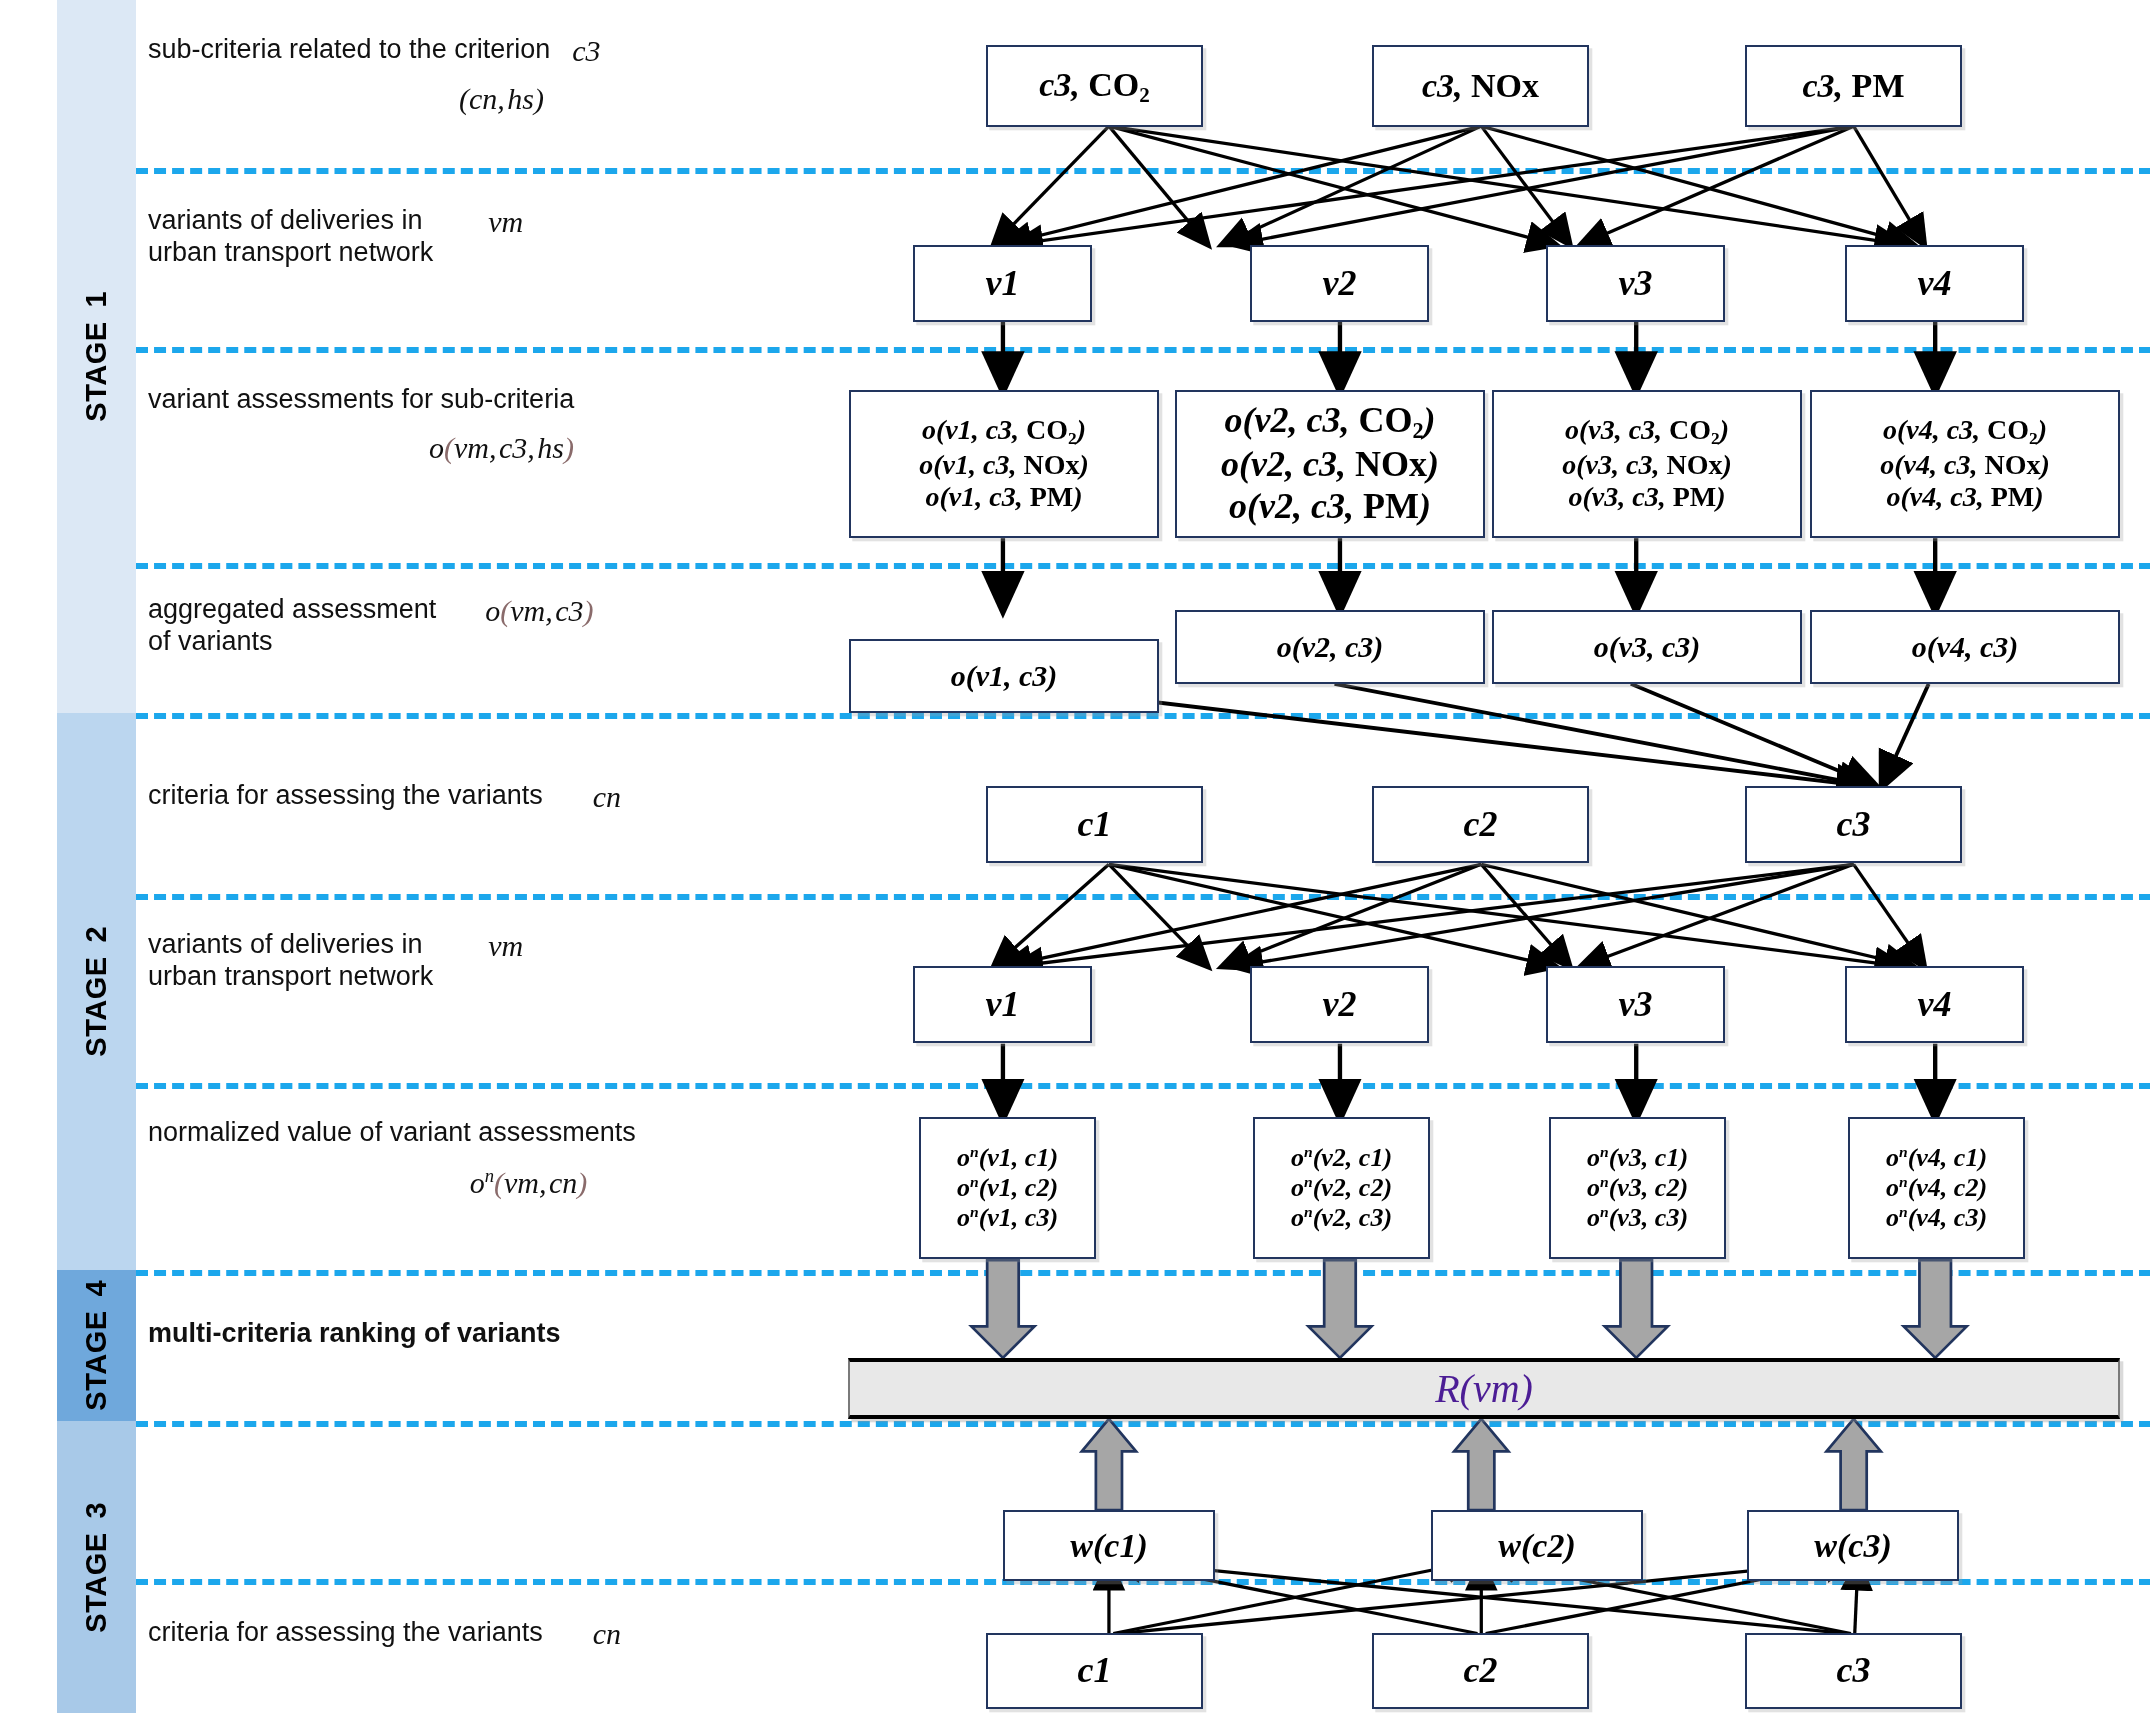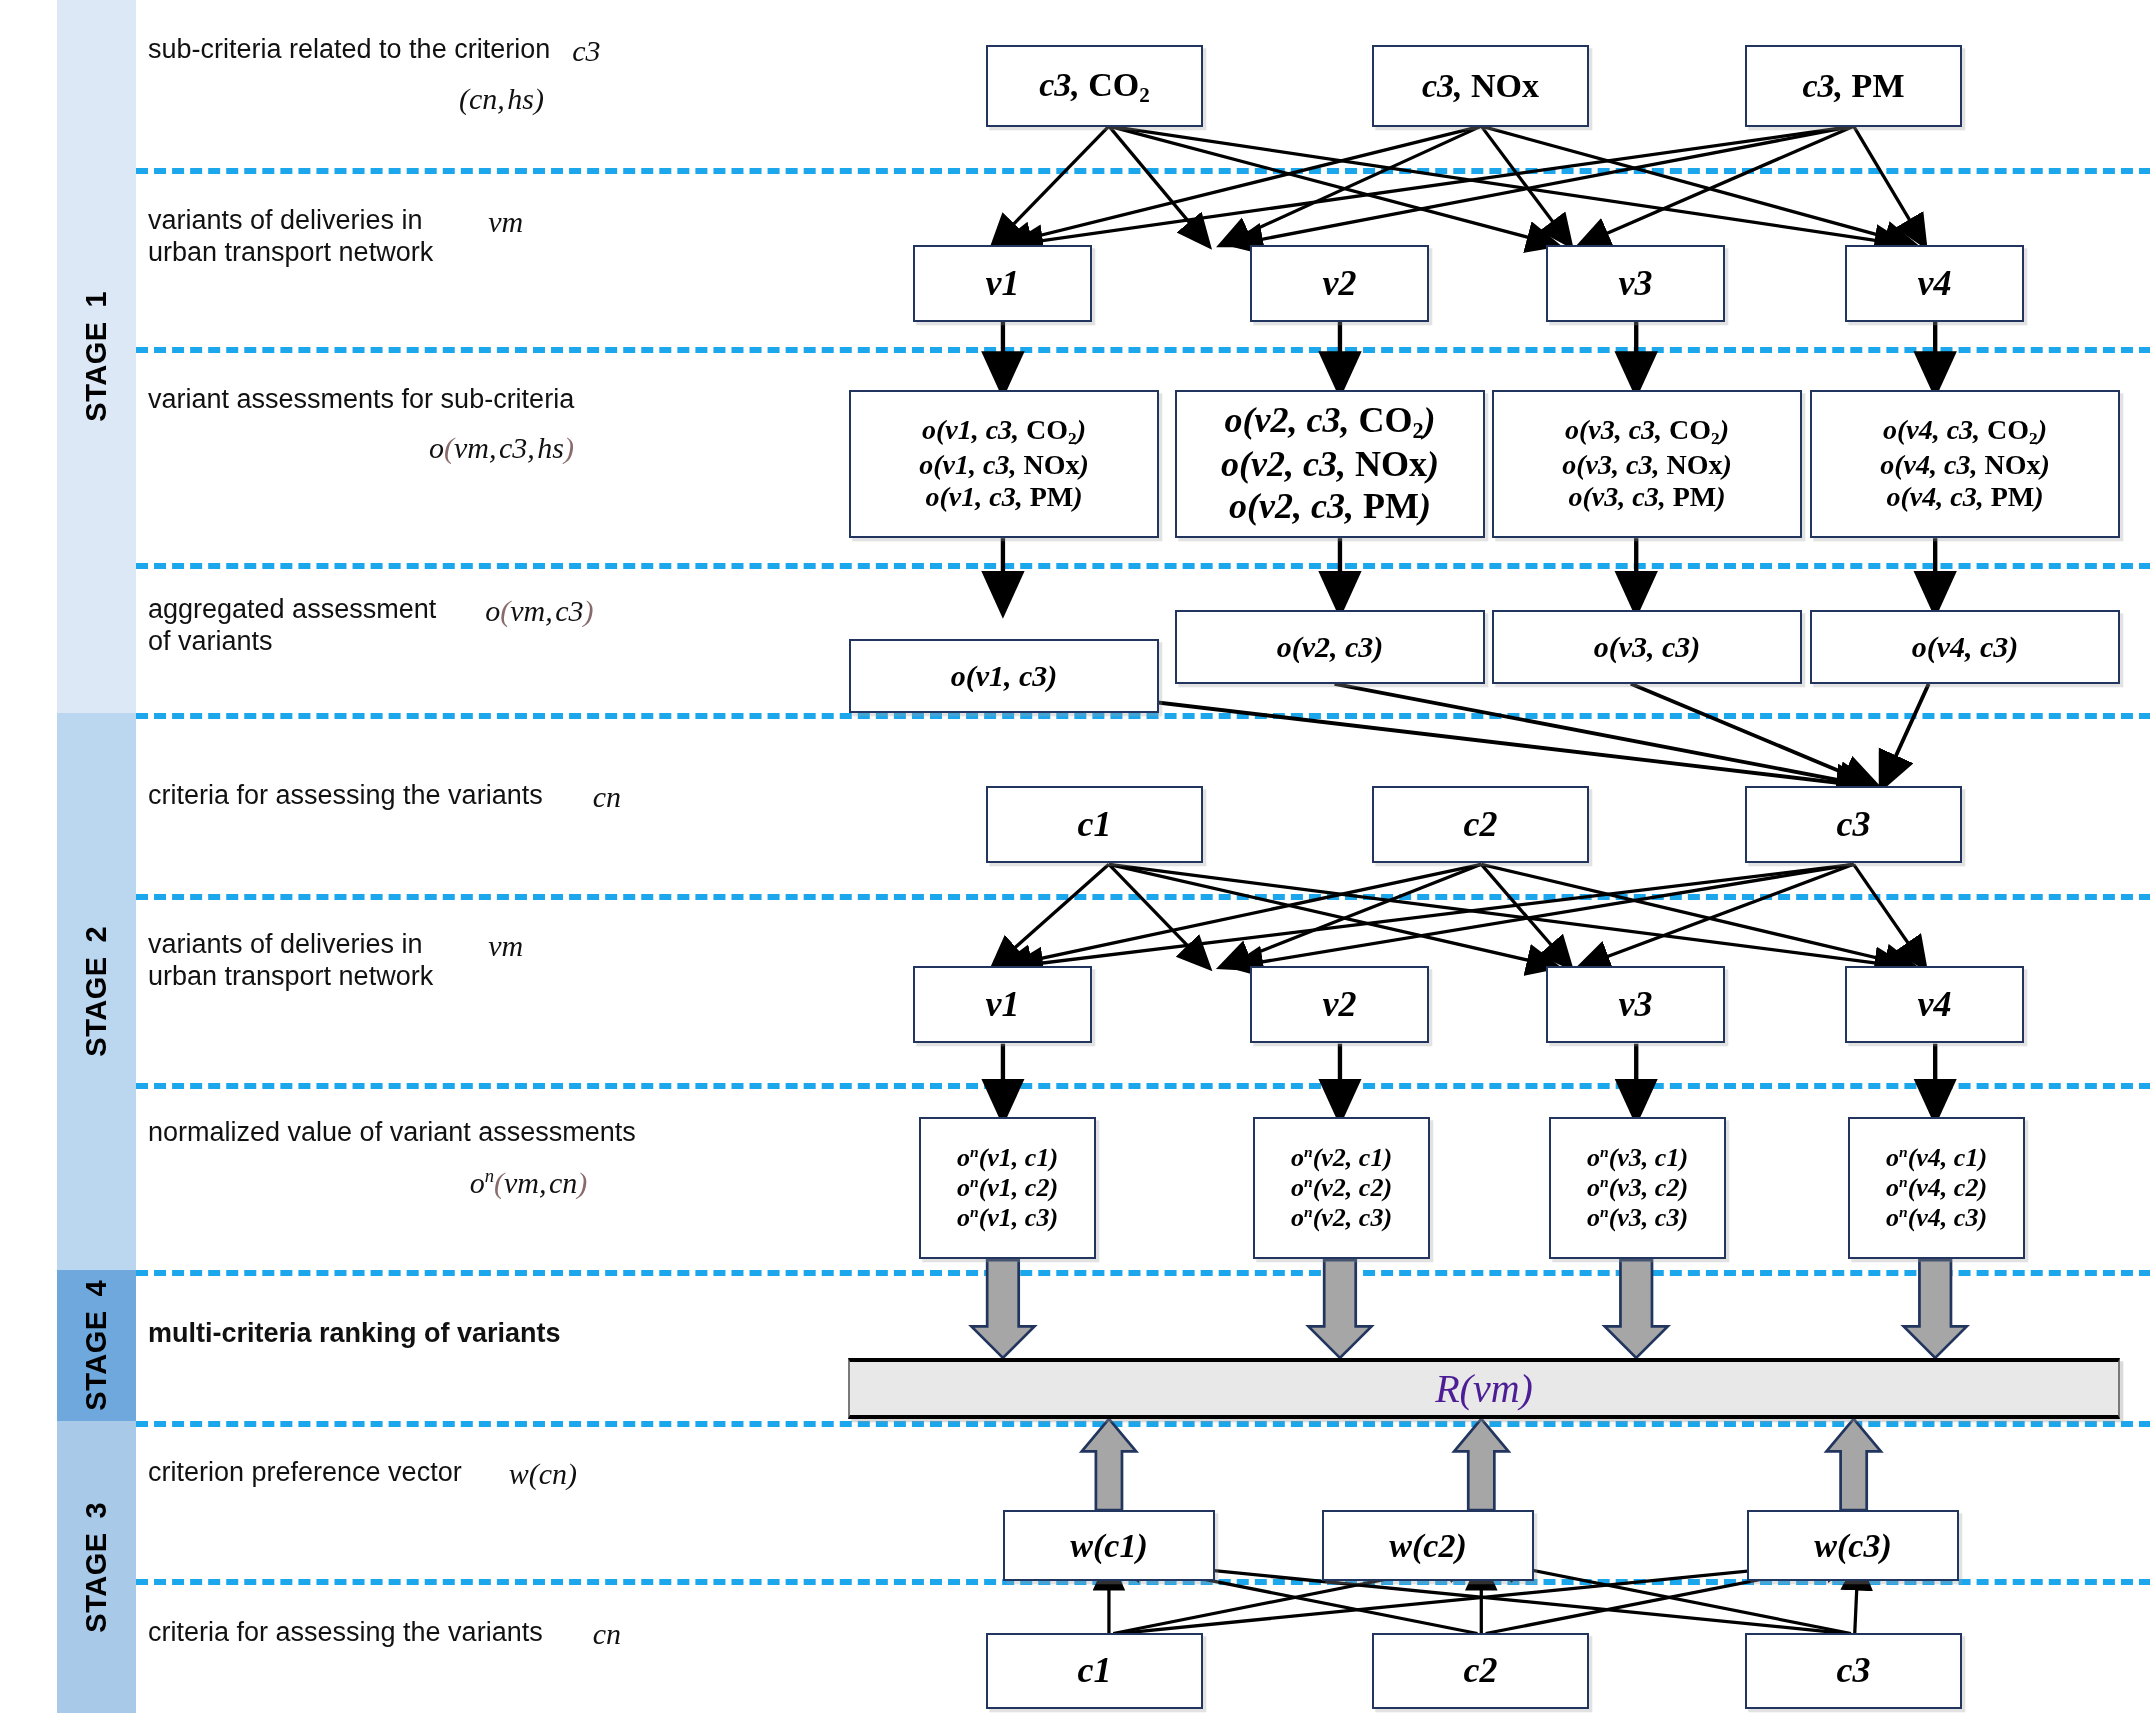--- a/index.html
+++ b/index.html
@@ -259,26 +259,20 @@
     <span class="rl-text lbl-line">normalized value of variant assessments</span>
     <div class="lbl-center" style="margin-top:16.3px;">
       <span class="rl-sym"><i>o</i><sup>n</sup><span class="paren">(</span><i>vm</i>, <i>cn</i><span class="paren">)</span></span>
     </div>
   </div>
 
   <div class="rowlabel" style="left:148px;top:1318px;width:761px;">
     <span class="rl-text bold-label">multi-criteria ranking of variants</span>
   </div>
 
-  <div class="rowlabel" style="left:148px;top:1457px;width:761px;">
-    <div class="lbl-row">
-      <span class="rl-text">criterion preference vector</span>
-      <span class="rl-sym" style="margin-left:25px;"><i>w</i>(<i>cn</i>)</span>
-    </div>
-  </div>
 
   <div class="rowlabel" style="left:148px;top:1617px;width:761px;">
     <div class="lbl-row">
       <span class="rl-text">criteria for assessing the variants</span>
       <span class="rl-sym" style="margin-left:28px;">cn</span>
     </div>
   </div>
 
   <div class="nbox" style="left:986px;top:45px;width:217px;height:82px;font-size:34px;">
     <span class="ln"><i>c</i>3, <span class="up">CO<sub>2</sub></span></span>
@@ -381,21 +375,21 @@
     <span class="ln"><i>o</i><sup>n</sup>(<i>v</i>4, <i>c</i>3)</span>
   </div>
 
   <div class="rbox" style="left:848px;top:1358px;width:1272px;height:61px;">
     <span><i>R</i>(<i>vm</i>)</span>
   </div>
 
   <div class="nbox" style="left:1003px;top:1510px;width:212px;height:71px;font-size:34px;">
     <span class="ln"><i>w</i>(<i>c</i>1)</span>
   </div>
-  <div class="nbox" style="left:1322px;top:1510px;width:212px;height:71px;font-size:34px;">
+  <div class="nbox" style="left:1431px;top:1510px;width:212px;height:71px;font-size:34px;">
     <span class="ln"><i>w</i>(<i>c</i>2)</span>
   </div>
   <div class="nbox" style="left:1747px;top:1510px;width:212px;height:71px;font-size:34px;">
     <span class="ln"><i>w</i>(<i>c</i>3)</span>
   </div>
 
   <div class="nbox" style="left:986px;top:1633px;width:217px;height:76px;font-size:36px;">
     <span class="ln"><i>c</i>1</span>
   </div>
   <div class="nbox" style="left:1372px;top:1633px;width:217px;height:76px;font-size:36px;">

